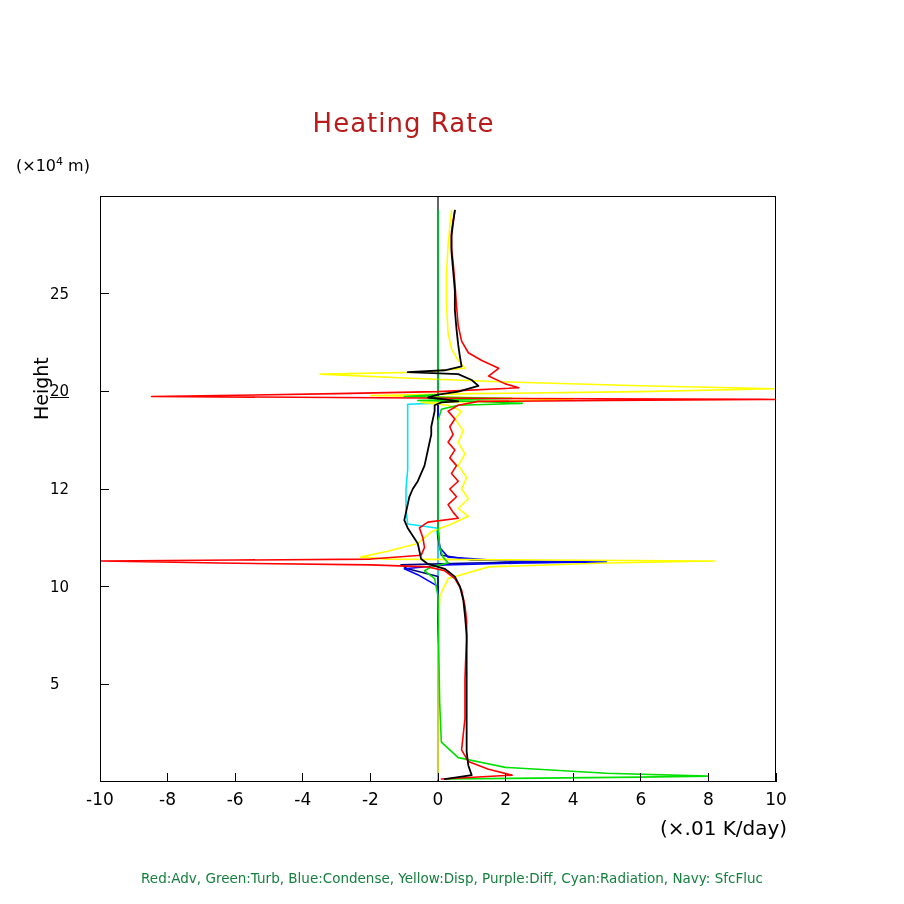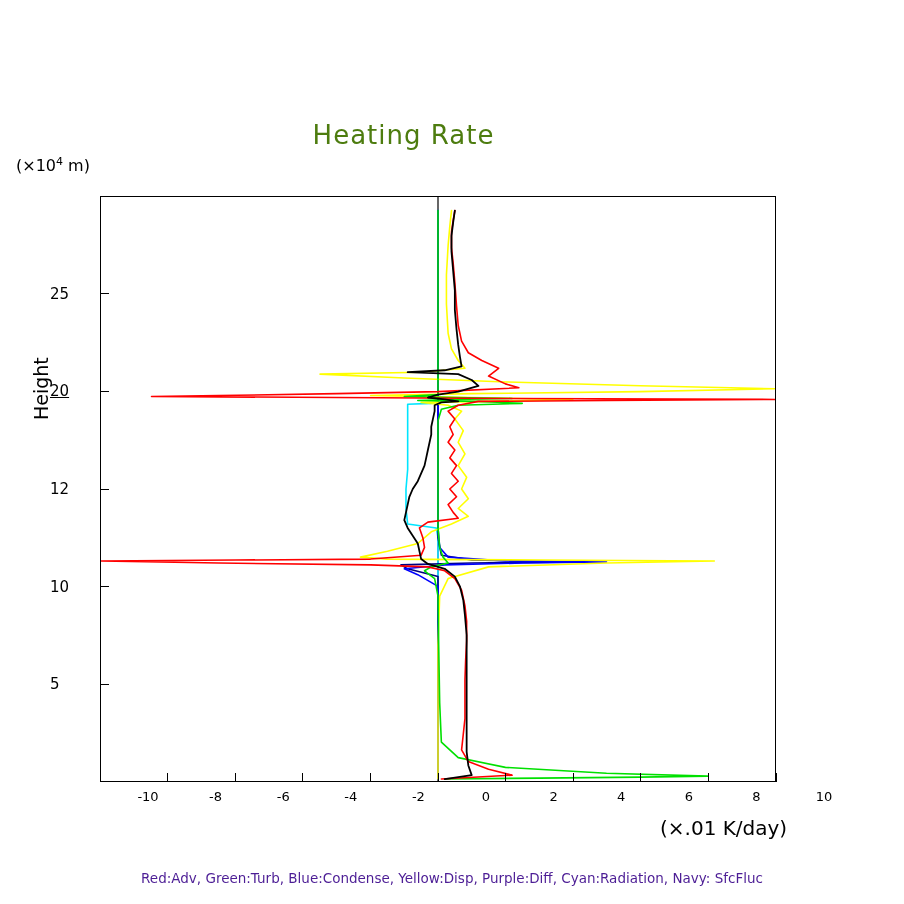--- a/index.html
+++ b/index.html
@@ -15,26 +15,26 @@
     overflow: hidden;
   }
   #page {
     position: relative;
     width: 904px;
     height: 904px;
   }
   .chart-title {
     position: absolute;
     left: 0;
-    top: 120px;
+    top: 108px;
     width: 807px;
     text-align: center;
     font-size: 26px;
     letter-spacing: 1px;
-    color: #4d7c0f;
+    color: #b91c1c;
   }
   .unit-top {
     position: absolute;
     left: 16px;
     top: 155px;
     font-size: 16px;
   }
   .unit-top sup {
     font-size: 11px;
   }
@@ -53,21 +53,21 @@
     top: 816px;
     font-size: 20px;
   }
   .legend {
     position: absolute;
     left: 0;
     top: 870px;
     width: 904px;
     text-align: center;
     font-size: 13.5px;
-    color: #4c1d95;
+    color: #15803d;
     white-space: nowrap;
   }
   #plot-area {
     position: absolute;
     left: 100px;
     top: 196px;
     width: 676px;
     height: 586px;
     border: 1.5px solid #000;
     box-sizing: border-box;
@@ -76,24 +76,23 @@
   svg.lines {
     position: absolute;
     left: 0;
     top: 0;
     width: 100%;
     height: 100%;
     display: block;
   }
   .tick-label-x {
     position: absolute;
-    font-size: 13px;
+    font-size: 17px;
     text-align: center;
     transform: translateX(-50%);
-    margin-left: 48px;
   }
   .tick-label-y {
     position: absolute;
     font-size: 15px;
     text-align: left;
     transform: translateY(-50%);
   }
   .tick-mark {
     position: absolute;
     background: #000;

